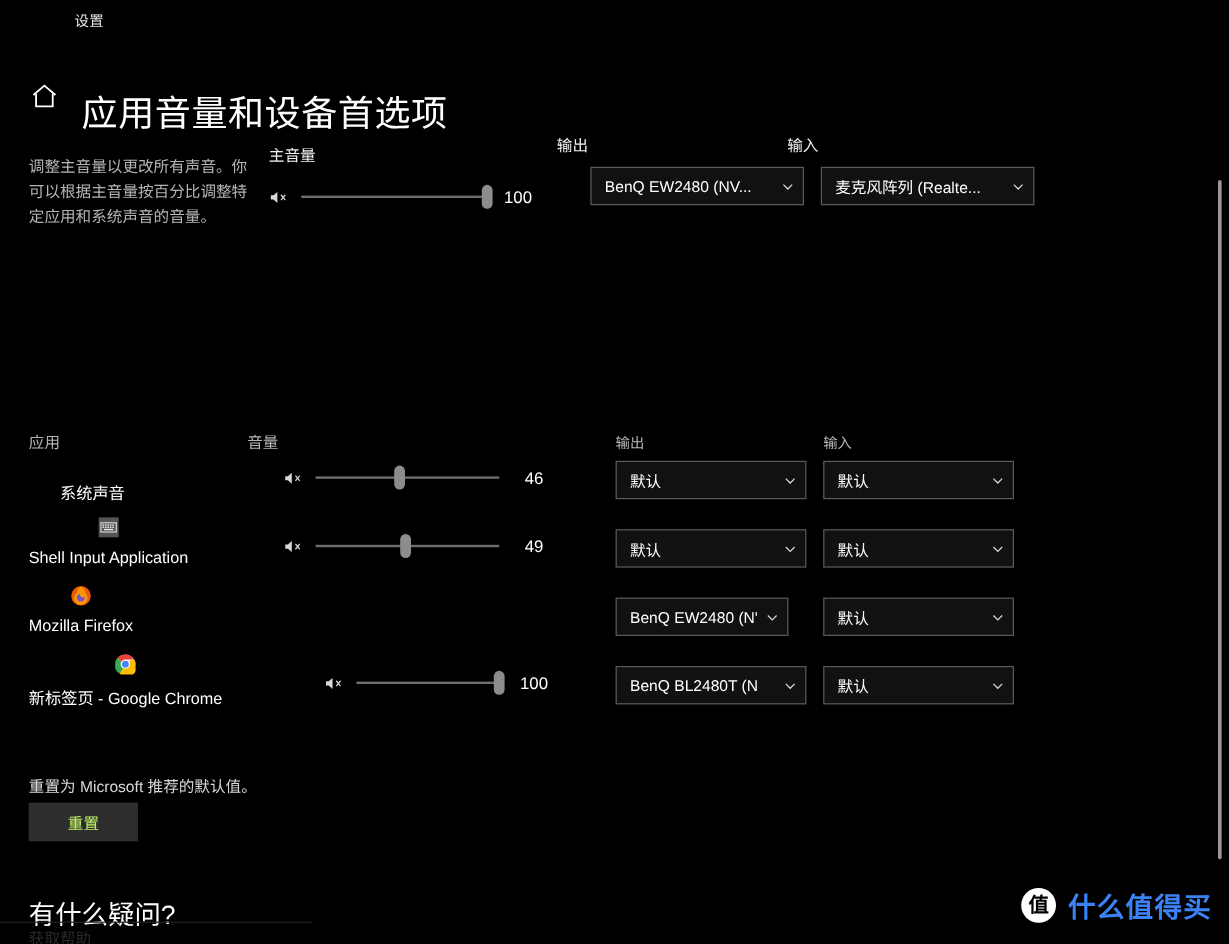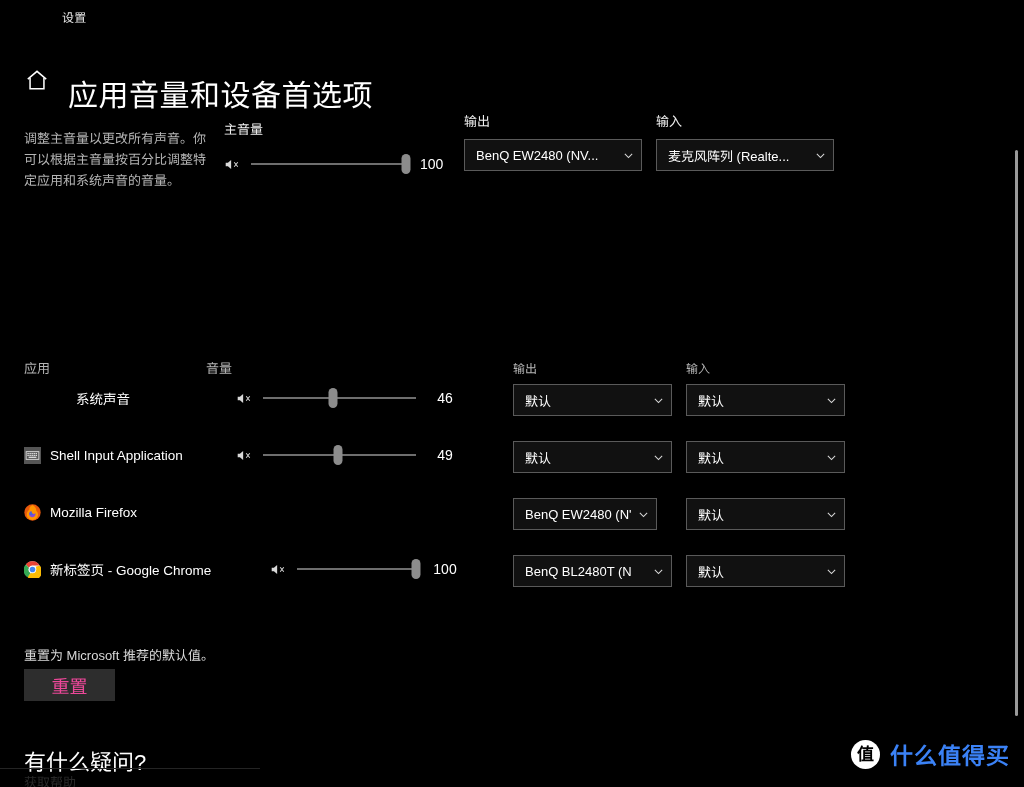--- a/index.html
+++ b/index.html
@@ -141,21 +141,21 @@
   }
 
   .chev {
     flex: none;
     width: 13px;
     height: 13px;
     margin-left: 6px;
     color: #d8d8d8;
   }
 
-  .dropdown.top { width: 178px; }
+  .dropdown.top { width: 178px; margin-left: 28px; }
 
   
   .list-head-app {
     position: absolute;
     left: 24px;
     top: 358px;
     font-size: 13px;
     color: #b4b4b4;
   }
   .list-head-vol {
@@ -187,20 +187,21 @@
     height: 48px;
   }
 
   .app-ident {
     position: absolute;
     left: 24px;
     display: flex;
     align-items: center;
     height: 48px;
     gap: 9px;
+    flex-direction: column;
   }
 
   .app-icon {
     width: 17px;
     height: 17px;
     flex: none;
     display: block;
   }
 
   .app-icon-spacer { width: 17px; height: 17px; flex: none; }
@@ -272,22 +273,22 @@
   }
 
   .reset-btn {
     position: absolute;
     left: 24px;
     top: 669px;
     width: 91px;
     height: 32px;
     background: #2d2d2d;
     border: 1px solid #2d2d2d;
-    color: #ec4899;
-    font-size: 18px;
+    color: #bef264;
+    font-size: 13px;
     font-family: inherit;
     cursor: pointer;
   }
 
   .faq-title {
     position: absolute;
     left: 24px;
     top: 744px;
     font-size: 22px;
     font-weight: 400;

